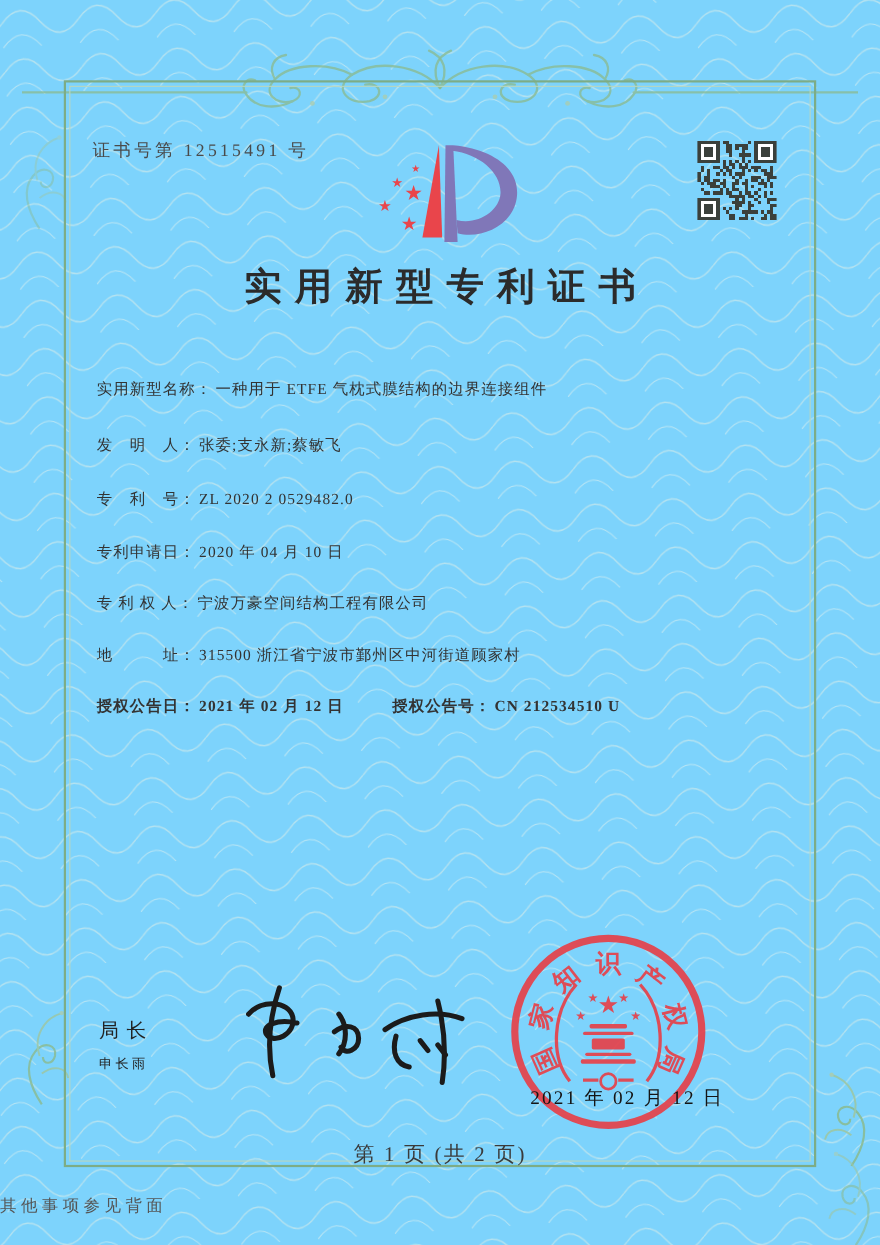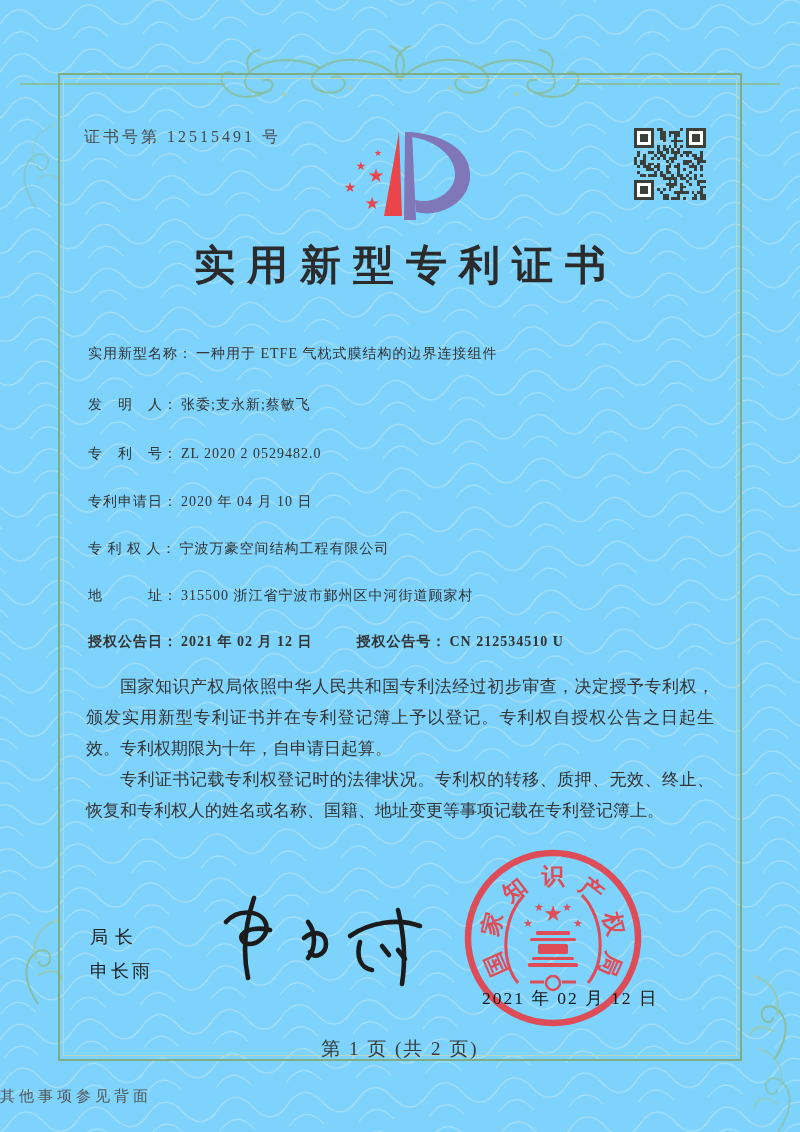--- a/index.html
+++ b/index.html
@@ -17,39 +17,39 @@
   }
   .frame::after{
     content:"";position:absolute;inset:3px;border:1px solid #b9d6bf;
   }
   .cert-no{
     position:absolute;left:84px;top:127px;font-size:16px;letter-spacing:3px;
     color:#4a4a4a;white-space:nowrap;
   }
   .title{
     position:absolute;left:0;top:238px;width:100%;text-align:center;
-    font-size:41px;font-weight:bold;letter-spacing:12px;text-indent:12px;
+    font-size:34px;font-weight:bold;letter-spacing:12px;text-indent:12px;
     color:#2b2b2b;
   }
   .row{
     position:absolute;left:88px;font-size:14px;letter-spacing:1px;
     white-space:nowrap;color:#333;
   }
   .row .val{margin-left:3px;}
   .row .second{margin-left:44px;}
   .body-text{
     position:absolute;left:86px;top:672px;width:628px;
     font-size:17px;line-height:1.82;text-align:justify;color:#343434;
   }
   .body-text p{margin:0;text-indent:2em;}
   .director-title{
     position:absolute;left:90px;top:925px;font-size:18px;letter-spacing:7px;color:#222;
   }
   .director-name{
-    position:absolute;left:90px;top:959px;font-size:18px;letter-spacing:3px;color:#222;
+    position:absolute;left:90px;top:959px;font-size:12px;letter-spacing:3px;color:#222;
   }
   .seal-date{
     position:absolute;left:482px;top:986px;font-size:17.5px;letter-spacing:2px;
     color:#151515;z-index:5;white-space:nowrap;
   }
   .page-no{
     position:absolute;left:0;top:1036px;width:100%;text-align:center;
     font-size:19px;letter-spacing:2px;color:#3a3a3a;
   }
   .back-note{
@@ -350,24 +350,20 @@
   <div class="row" style="top:540px;">
     <span class="lbl">专 利 权 人：</span><span class="val">宁波万豪空间结构工程有限公司</span>
   </div>
   <div class="row" style="top:587px;">
     <span class="lbl">地　　　址：</span><span class="val">315500 浙江省宁波市鄞州区中河街道顾家村</span>
   </div>
   <div class="row" style="top:633px;font-weight:bold;">
     <span class="lbl">授权公告日：</span><span class="val">2021 年 02 月 12 日</span><span class="second lbl">授权公告号：</span><span class="val">CN 212534510 U</span>
   </div>
 
-  <div class="body-text">
-    <p>国家知识产权局依照中华人民共和国专利法经过初步审查，决定授予专利权，颁发实用新型专利证书并在专利登记簿上予以登记。专利权自授权公告之日起生效。专利权期限为十年，自申请日起算。</p>
-    <p>专利证书记载专利权登记时的法律状况。专利权的转移、质押、无效、终止、恢复和专利权人的姓名或名称、国籍、地址变更等事项记载在专利登记簿上。</p>
-  </div>
 
   <div class="director-title">局长</div>
   <div class="director-name">申长雨</div>
 
   <svg class="abs z2" width="235" height="105" viewBox="0 0 235 105" style="left:212px;top:892px;">
     <g fill="none" stroke="#1b1b1b" stroke-width="4.6" stroke-linecap="round" stroke-linejoin="round">
       <path d="M42,6 C34,30 30,58 36,86"></path>
       <path d="M14,30 C26,16 50,18 54,32 C58,48 36,58 30,48 C26,40 40,34 58,38"></path>
       <path d="M96,30 C104,40 104,56 96,66"></path>
       <path d="M92,46 C102,38 114,40 114,52 C114,62 102,68 98,60"></path>

